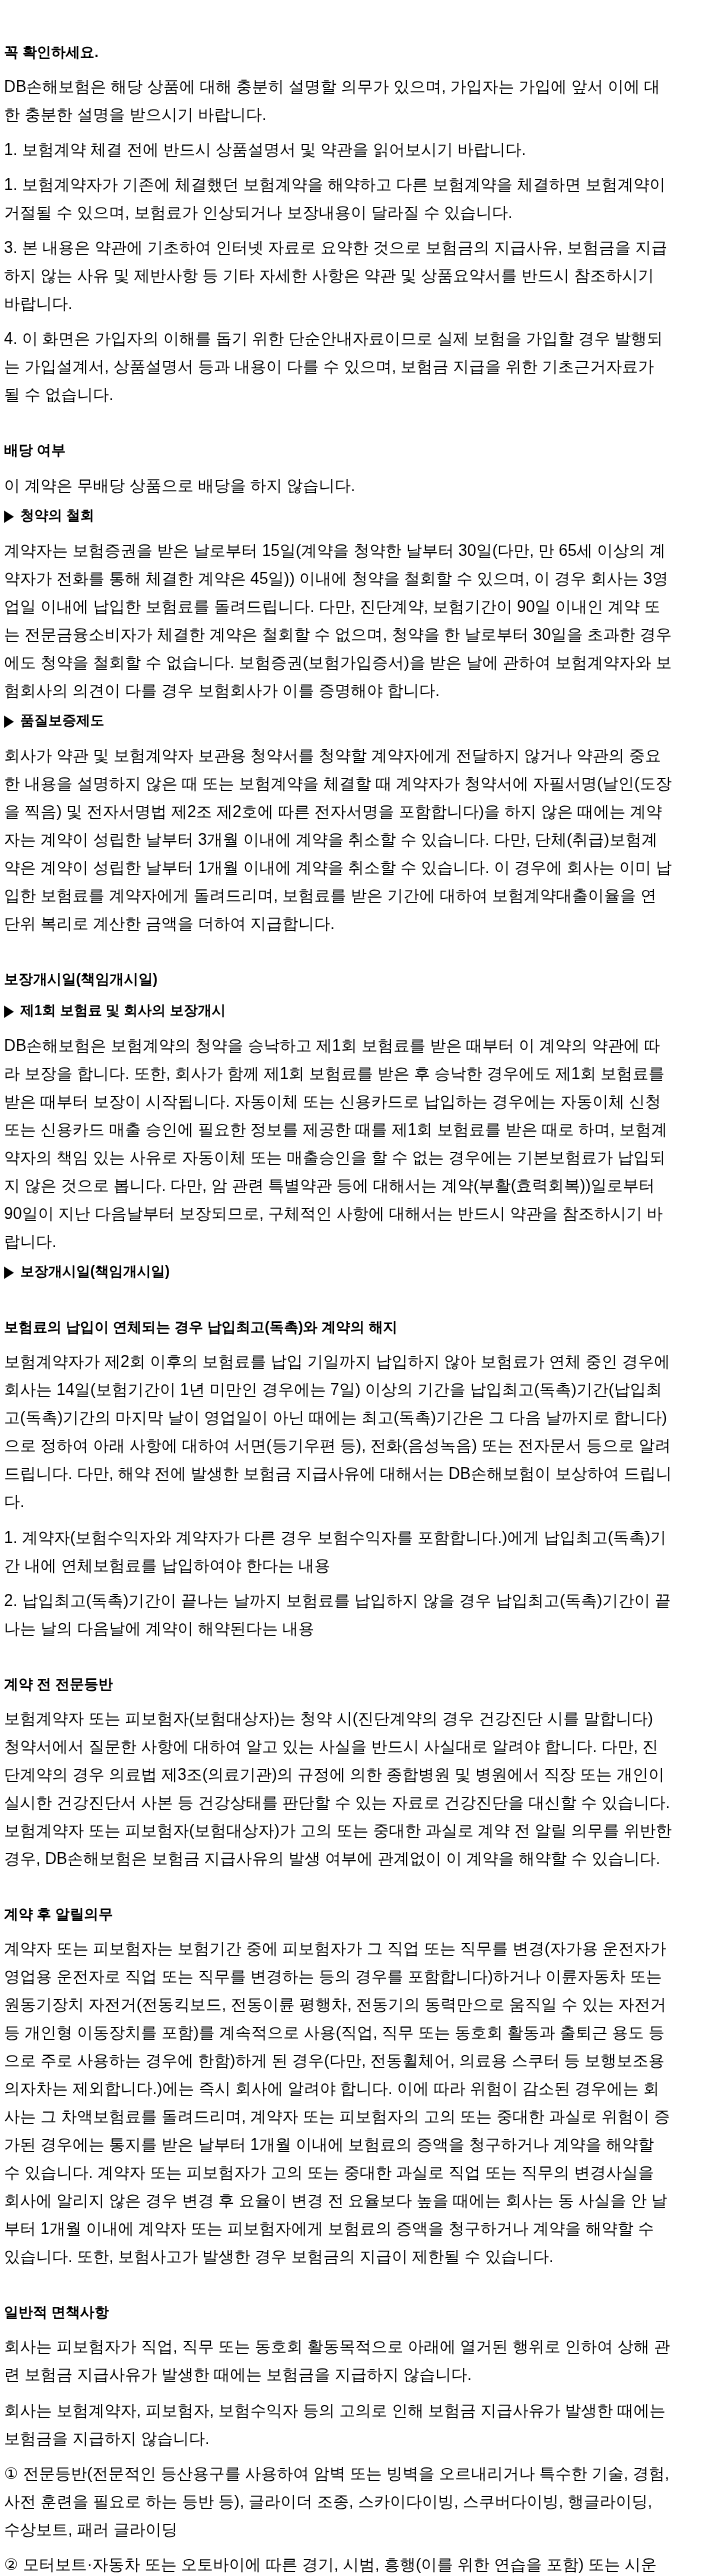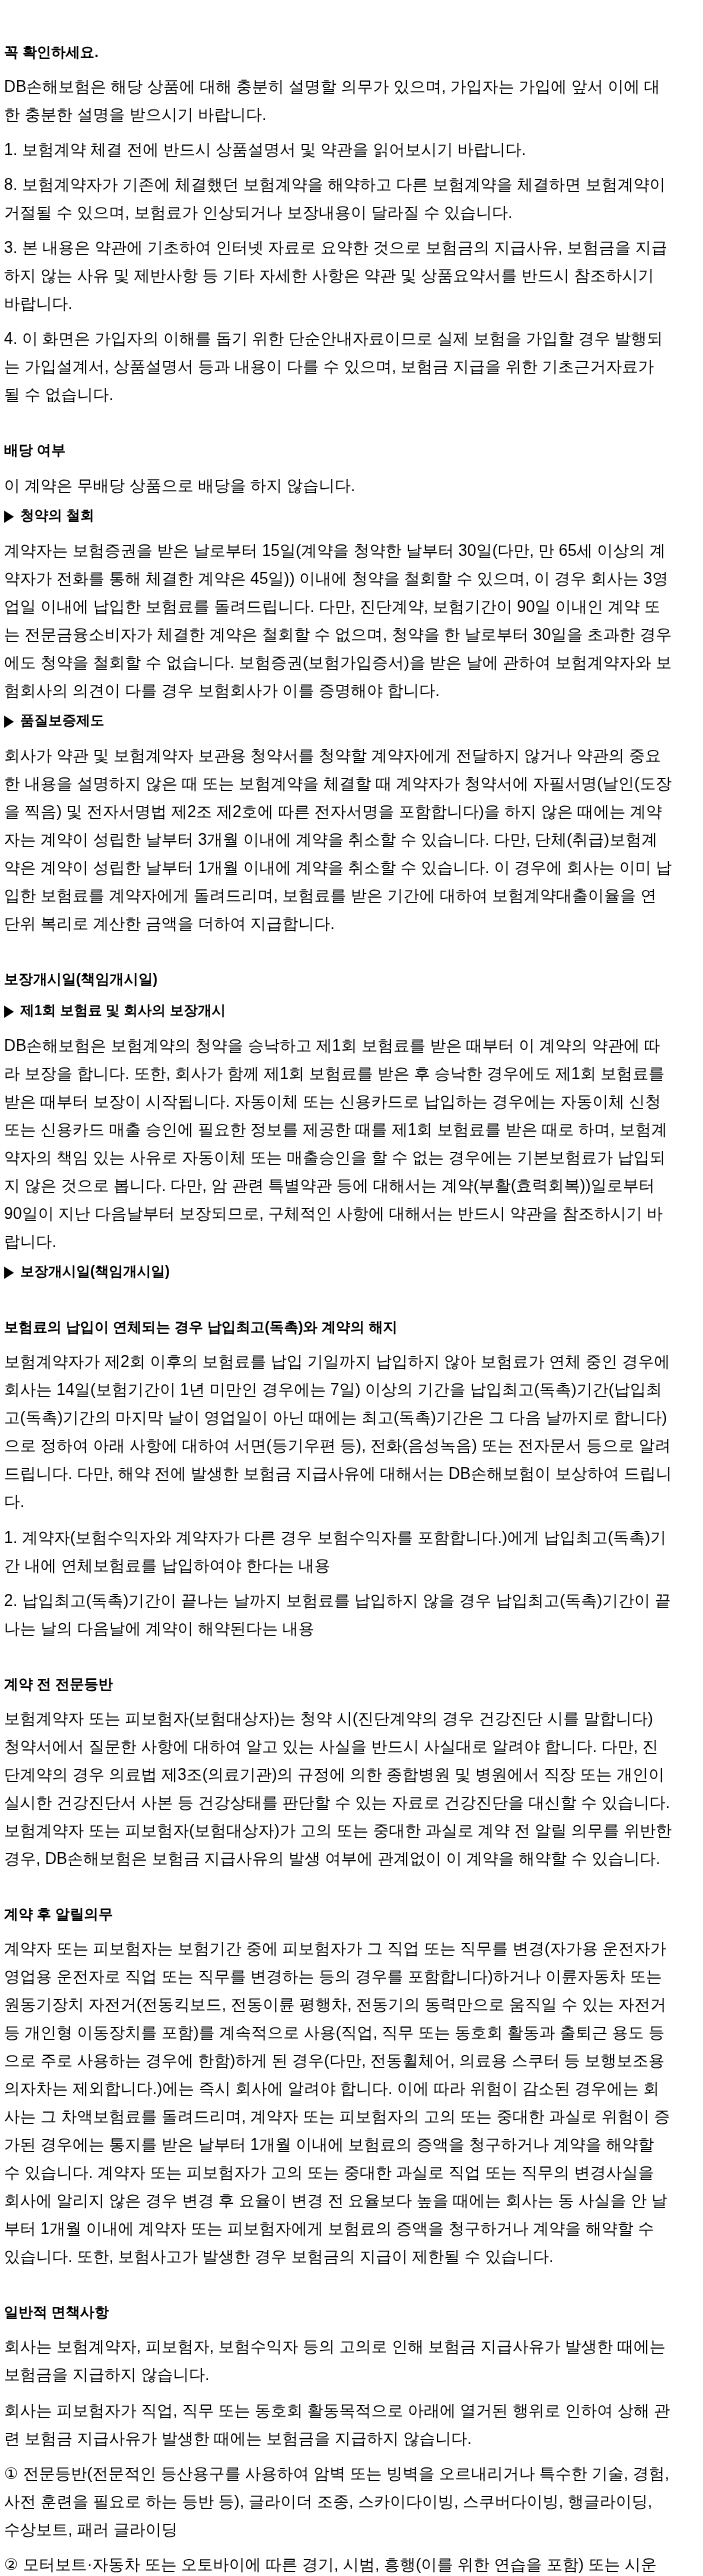--- a/index.html
+++ b/index.html
@@ -42,21 +42,21 @@
     transform: scaleY(1.25);
   }
 </style>
 </head>
 <body>
 
 <main class="doc">
     <h2 class="blk-h1">꼭 확인하세요.</h2>
     <p class="blk-p">DB손해보험은 해당 상품에 대해 충분히 설명할 의무가 있으며, 가입자는 가입에 앞서 이에 대한 충분한 설명을 받으시기 바랍니다.</p>
     <p class="blk-p">1. 보험계약 체결 전에 반드시 상품설명서 및 약관을 읽어보시기 바랍니다.</p>
-    <p class="blk-p">8. 보험계약자가 기존에 체결했던 보험계약을 해약하고 다른 보험계약을 체결하면 보험계약이 거절될 수 있으며, 보험료가 인상되거나 보장내용이 달라질 수 있습니다.</p>
+    <p class="blk-p">1. 보험계약자가 기존에 체결했던 보험계약을 해약하고 다른 보험계약을 체결하면 보험계약이 거절될 수 있으며, 보험료가 인상되거나 보장내용이 달라질 수 있습니다.</p>
     <p class="blk-p">3. 본 내용은 약관에 기초하여 인터넷 자료로 요약한 것으로 보험금의 지급사유, 보험금을 지급하지 않는 사유 및 제반사항 등 기타 자세한 사항은 약관 및 상품요약서를 반드시 참조하시기 바랍니다.</p>
     <p class="blk-p">4. 이 화면은 가입자의 이해를 돕기 위한 단순안내자료이므로 실제 보험을 가입할 경우 발행되는 가입설계서, 상품설명서 등과 내용이 다를 수 있으며, 보험금 지급을 위한 기초근거자료가 될 수 없습니다.</p>
     <h2 class="blk-h1">배당 여부</h2>
     <p class="blk-p">이 계약은 무배당 상품으로 배당을 하지 않습니다.</p>
     <h3 class="blk-sub"><span class="arrow">▶</span><span>청약의 철회</span></h3>
     <p class="blk-p">계약자는 보험증권을 받은 날로부터 15일(계약을 청약한 날부터 30일(다만, 만 65세 이상의 계약자가 전화를 통해 체결한 계약은 45일)) 이내에 청약을 철회할 수 있으며, 이 경우 회사는 3영업일 이내에 납입한 보험료를 돌려드립니다. 다만, 진단계약, 보험기간이 90일 이내인 계약 또는 전문금융소비자가 체결한 계약은 철회할 수 없으며, 청약을 한 날로부터 30일을 초과한 경우에도 청약을 철회할 수 없습니다. 보험증권(보험가입증서)을 받은 날에 관하여 보험계약자와 보험회사의 의견이 다를 경우 보험회사가 이를 증명해야 합니다.</p>
     <h3 class="blk-sub"><span class="arrow">▶</span><span>품질보증제도</span></h3>
     <p class="blk-p">회사가 약관 및 보험계약자 보관용 청약서를 청약할 계약자에게 전달하지 않거나 약관의 중요한 내용을 설명하지 않은 때 또는 보험계약을 체결할 때 계약자가 청약서에 자필서명(날인(도장을 찍음) 및 전자서명법 제2조 제2호에 따른 전자서명을 포함합니다)을 하지 않은 때에는 계약자는 계약이 성립한 날부터 3개월 이내에 계약을 취소할 수 있습니다. 다만, 단체(취급)보험계약은 계약이 성립한 날부터 1개월 이내에 계약을 취소할 수 있습니다. 이 경우에 회사는 이미 납입한 보험료를 계약자에게 돌려드리며, 보험료를 받은 기간에 대하여 보험계약대출이율을 연단위 복리로 계산한 금액을 더하여 지급합니다.</p>
     <h2 class="blk-h1">보장개시일(책임개시일)</h2>
     <h3 class="blk-sub"><span class="arrow">▶</span><span>제1회 보험료 및 회사의 보장개시</span></h3>
@@ -64,20 +64,20 @@
     <h3 class="blk-sub"><span class="arrow">▶</span><span>보장개시일(책임개시일)</span></h3>
     <h2 class="blk-h1">보험료의 납입이 연체되는 경우 납입최고(독촉)와 계약의 해지</h2>
     <p class="blk-p">보험계약자가 제2회 이후의 보험료를 납입 기일까지 납입하지 않아 보험료가 연체 중인 경우에 회사는 14일(보험기간이 1년 미만인 경우에는 7일) 이상의 기간을 납입최고(독촉)기간(납입최고(독촉)기간의 마지막 날이 영업일이 아닌 때에는 최고(독촉)기간은 그 다음 날까지로 합니다)으로 정하여 아래 사항에 대하여 서면(등기우편 등), 전화(음성녹음) 또는 전자문서 등으로 알려드립니다. 다만, 해약 전에 발생한 보험금 지급사유에 대해서는 DB손해보험이 보상하여 드립니다.</p>
     <p class="blk-p">1. 계약자(보험수익자와 계약자가 다른 경우 보험수익자를 포함합니다.)에게 납입최고(독촉)기간 내에 연체보험료를 납입하여야 한다는 내용</p>
     <p class="blk-p">2. 납입최고(독촉)기간이 끝나는 날까지 보험료를 납입하지 않을 경우 납입최고(독촉)기간이 끝나는 날의 다음날에 계약이 해약된다는 내용</p>
     <h2 class="blk-h1">계약 전 전문등반</h2>
     <p class="blk-p">보험계약자 또는 피보험자(보험대상자)는 청약 시(진단계약의 경우 건강진단 시를 말합니다) 청약서에서 질문한 사항에 대하여 알고 있는 사실을 반드시 사실대로 알려야 합니다. 다만, 진단계약의 경우 의료법 제3조(의료기관)의 규정에 의한 종합병원 및 병원에서 직장 또는 개인이 실시한 건강진단서 사본 등 건강상태를 판단할 수 있는 자료로 건강진단을 대신할 수 있습니다. 보험계약자 또는 피보험자(보험대상자)가 고의 또는 중대한 과실로 계약 전 알릴 의무를 위반한 경우, DB손해보험은 보험금 지급사유의 발생 여부에 관계없이 이 계약을 해약할 수 있습니다.</p>
     <h2 class="blk-h1">계약 후 알릴의무</h2>
     <p class="blk-p">계약자 또는 피보험자는 보험기간 중에 피보험자가 그 직업 또는 직무를 변경(자가용 운전자가 영업용 운전자로 직업 또는 직무를 변경하는 등의 경우를 포함합니다)하거나 이륜자동차 또는 원동기장치 자전거(전동킥보드, 전동이륜 평행차, 전동기의 동력만으로 움직일 수 있는 자전거 등 개인형 이동장치를 포함)를 계속적으로 사용(직업, 직무 또는 동호회 활동과 출퇴근 용도 등으로 주로 사용하는 경우에 한함)하게 된 경우(다만, 전동휠체어, 의료용 스쿠터 등 보행보조용 의자차는 제외합니다.)에는 즉시 회사에 알려야 합니다. 이에 따라 위험이 감소된 경우에는 회사는 그 차액보험료를 돌려드리며, 계약자 또는 피보험자의 고의 또는 중대한 과실로 위험이 증가된 경우에는 통지를 받은 날부터 1개월 이내에 보험료의 증액을 청구하거나 계약을 해약할 수 있습니다. 계약자 또는 피보험자가 고의 또는 중대한 과실로 직업 또는 직무의 변경사실을 회사에 알리지 않은 경우 변경 후 요율이 변경 전 요율보다 높을 때에는 회사는 동 사실을 안 날부터 1개월 이내에 계약자 또는 피보험자에게 보험료의 증액을 청구하거나 계약을 해약할 수 있습니다. 또한, 보험사고가 발생한 경우 보험금의 지급이 제한될 수 있습니다.</p>
     <h2 class="blk-h1">일반적 면책사항</h2>
+    <p class="blk-p">회사는 피보험자가 직업, 직무 또는 동호회 활동목적으로 아래에 열거된 행위로 인하여 상해 관련 보험금 지급사유가 발생한 때에는 보험금을 지급하지 않습니다.</p>
     <p class="blk-p">회사는 보험계약자, 피보험자, 보험수익자 등의 고의로 인해 보험금 지급사유가 발생한 때에는 보험금을 지급하지 않습니다.</p>
-    <p class="blk-p">회사는 피보험자가 직업, 직무 또는 동호회 활동목적으로 아래에 열거된 행위로 인하여 상해 관련 보험금 지급사유가 발생한 때에는 보험금을 지급하지 않습니다.</p>
     <p class="blk-p">① 전문등반(전문적인 등산용구를 사용하여 암벽 또는 빙벽을 오르내리거나 특수한 기술, 경험, 사전 훈련을 필요로 하는 등반 등), 글라이더 조종, 스카이다이빙, 스쿠버다이빙, 행글라이딩, 수상보트, 패러 글라이딩</p>
     <p class="blk-p">② 모터보트·자동차 또는 오토바이에 따른 경기, 시범, 흥행(이를 위한 연습을 포함) 또는 시운전(다만, 공용도로상에서 시운전을 하는 동안 발생한 상해는 보장)</p>
     <p class="blk-p">③ 선박에 탑승하는 것을 직무로 하는 사람이 직무상 선박에 탑승하고 있는 동안</p>
     <p class="blk-p">보험금의 지급사유, 보험금을 지급하지 않는 사유 등 기타 세부적인 사항은 약관에 따라 제한될 수 있으므로 반드시 약관을 참조하시기 바랍니다.</p>
   </main>
 
 
 </body></html>

